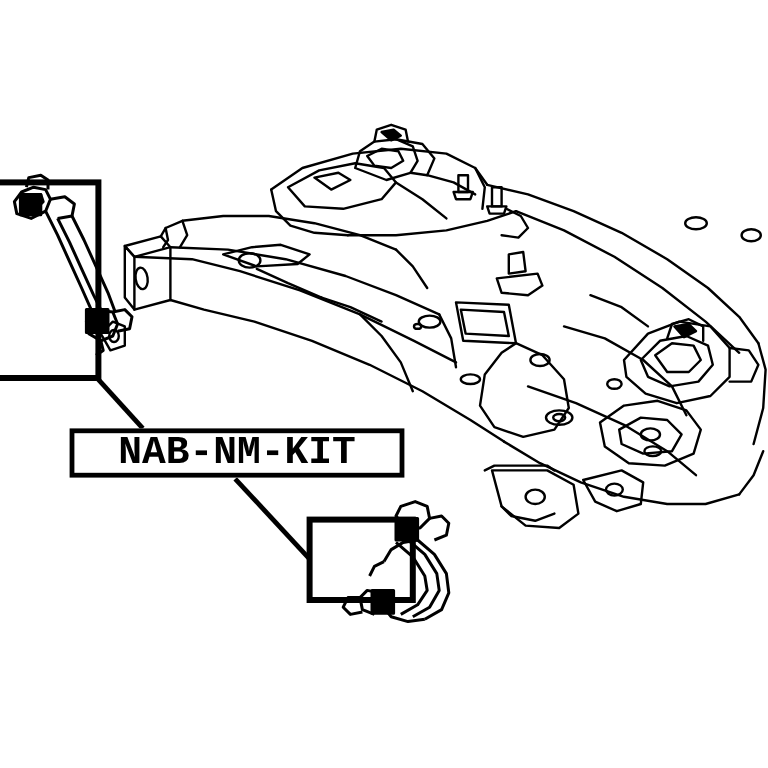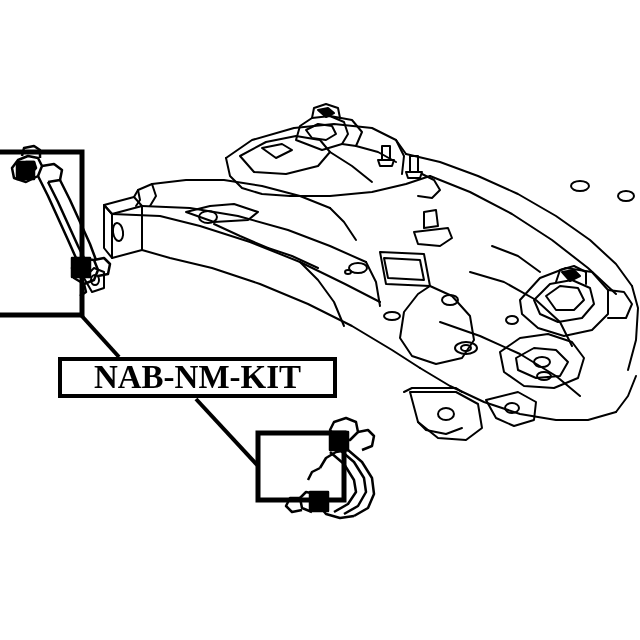--- a/index.html
+++ b/index.html
@@ -9,21 +9,21 @@
   .partnum-box{
     position:absolute;
     left:58px; top:357px; width:279px; height:41px;
     border:4px solid #000;
     background:#fff;
     box-sizing:border-box;
     display:flex; align-items:center; justify-content:center;
     z-index:5;
   }
   .partnum-text{
-    font-family:Liberation Serif, serif;
+    font-family:Liberation Mono, monospace;
     font-weight:bold;
     font-size:33px;
     letter-spacing:0px;
     color:#000;
     line-height:1;
     white-space:nowrap;
     text-align:center;
   }
 </style>
 </head>

